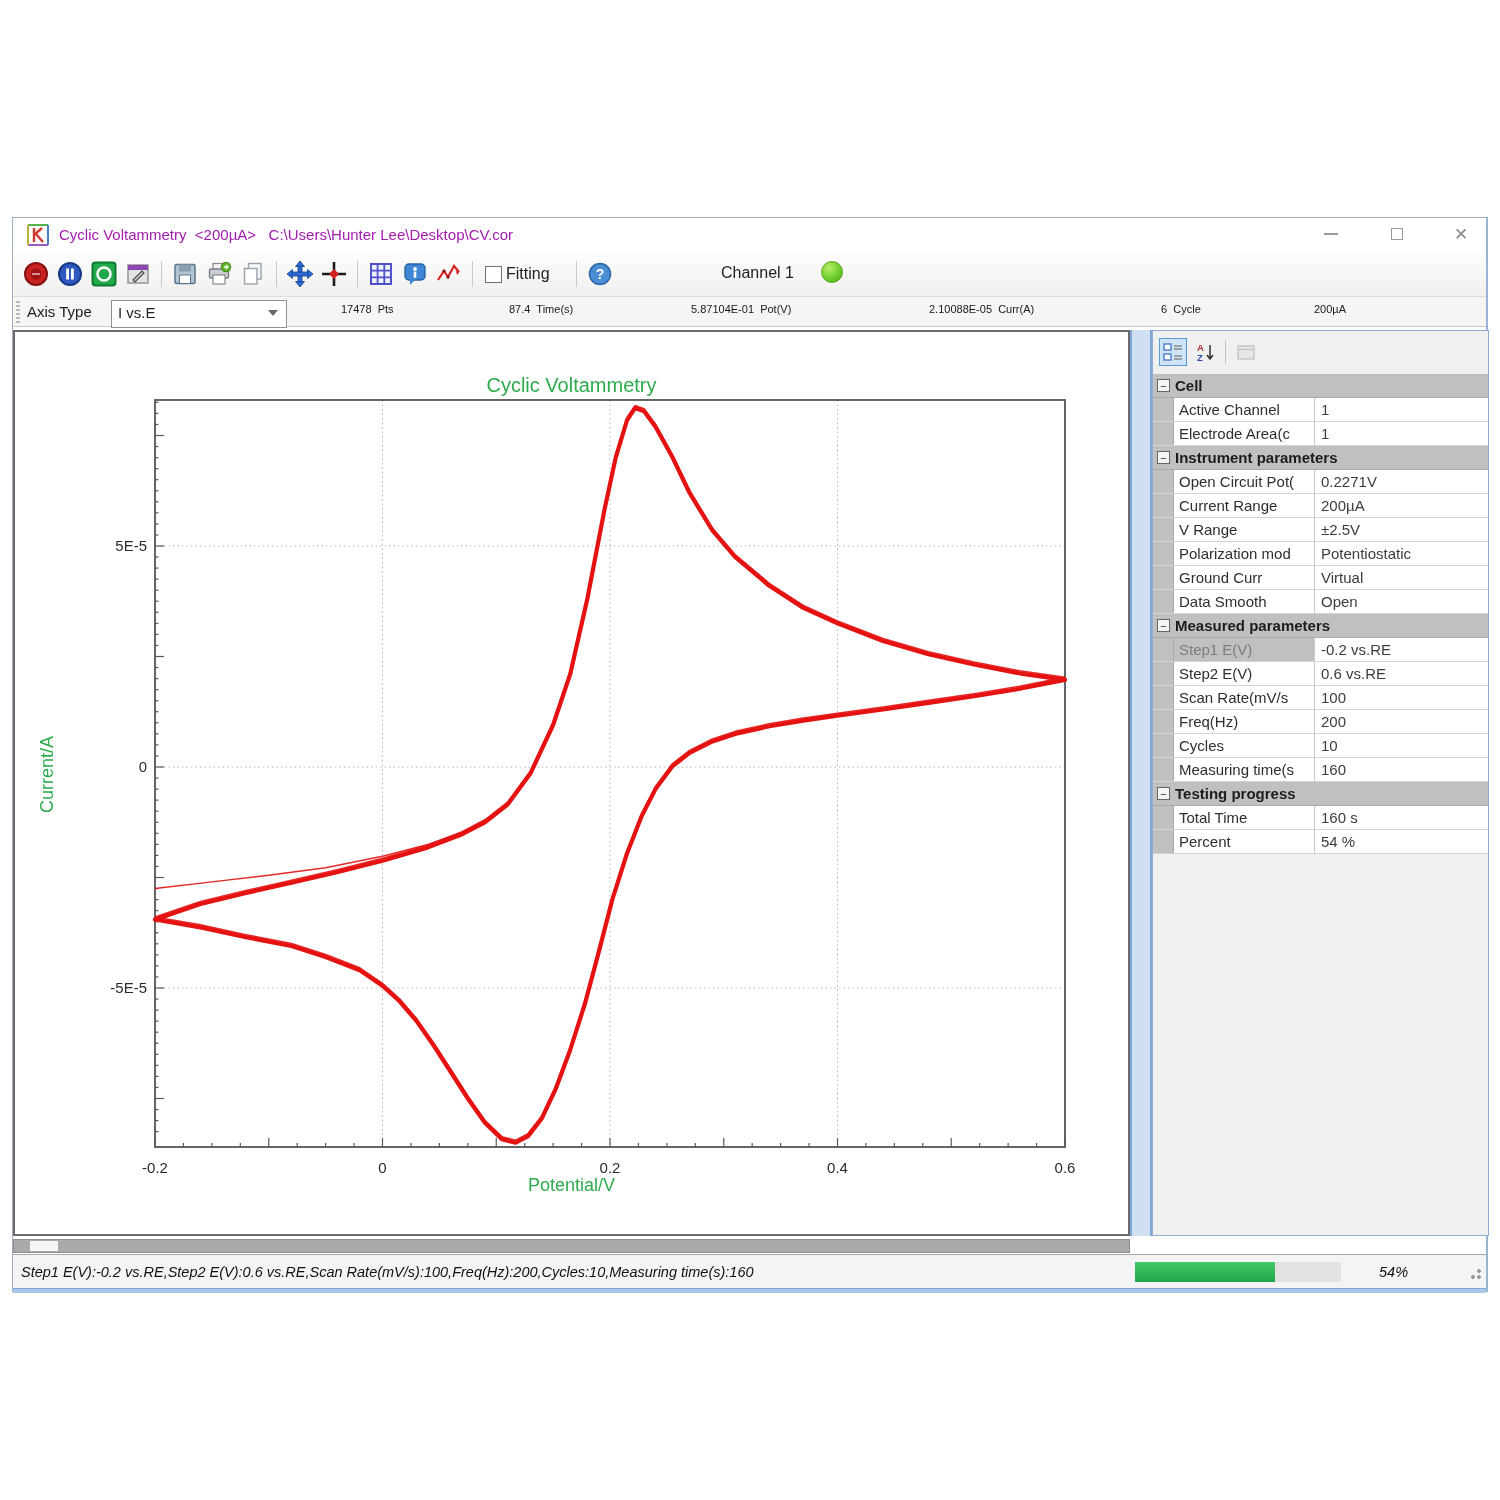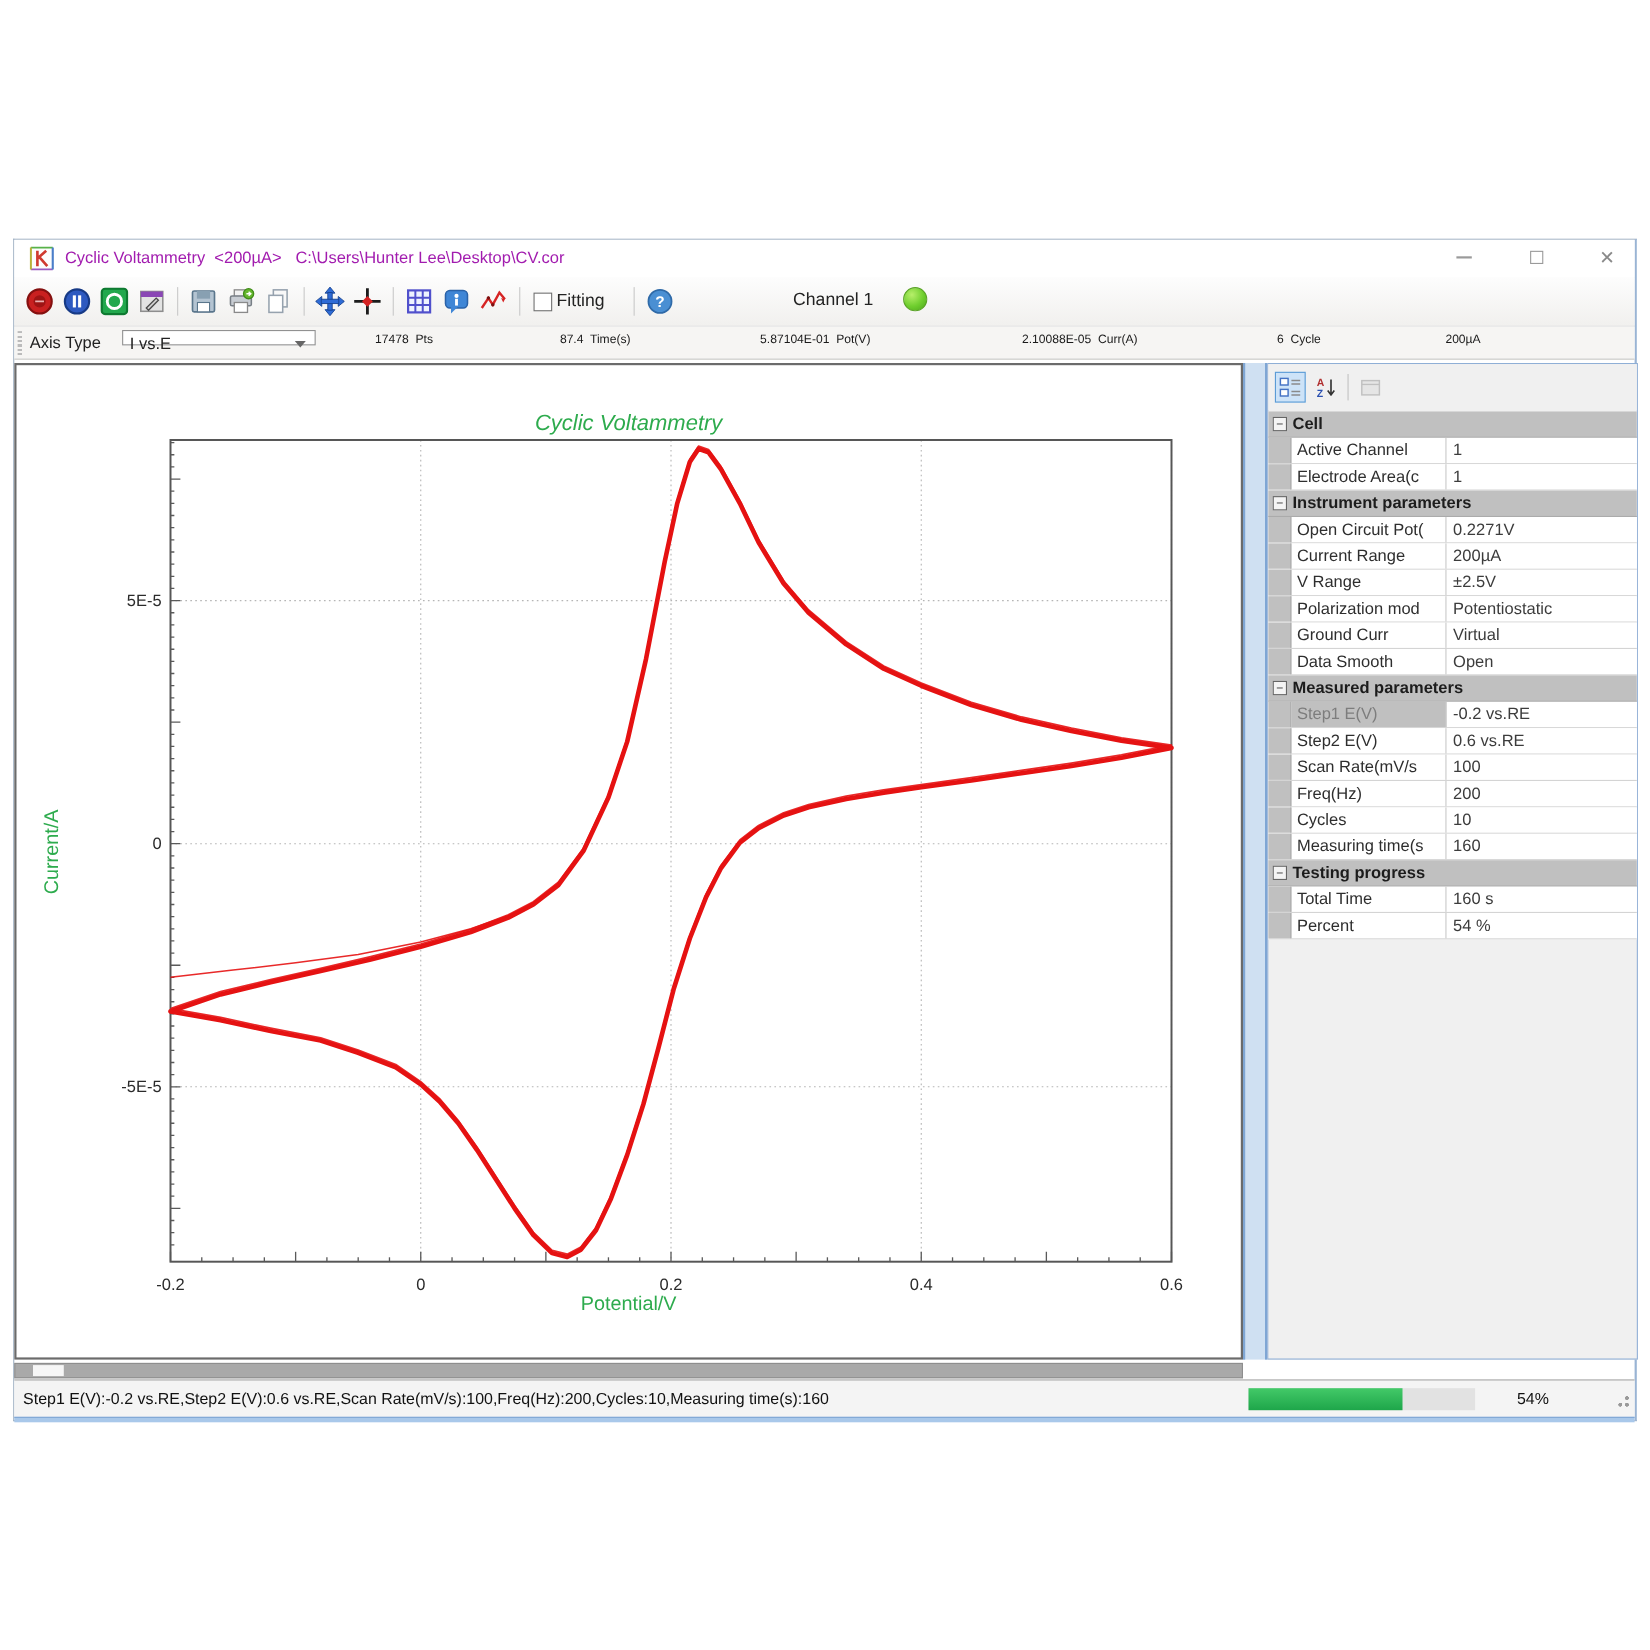--- a/index.html
+++ b/index.html
@@ -28,28 +28,28 @@
   .fitting-label { font-size:16px; color:#222; margin-right:20px; }
   .channel-label { position:absolute; left:708px; top:12px; font-size:16px; color:#222; }
   .channel-led { position:absolute; left:808px; top:9px; width:22px; height:22px; border-radius:50%;
     background:radial-gradient(circle at 35% 30%, #b7ef6a, #6fce2e 55%, #4ea51d); border:1px solid #58a324; }
 
   
   .axisbar { position:absolute; left:0; top:79px; width:100%; height:30px; background:#f6f5f3; border-bottom:1px solid #c9c9c7; }
   .axisbar-grip { position:absolute; left:3px; top:4px; width:4px; height:22px;
      background:repeating-linear-gradient(#bbb 0 2px, transparent 2px 4px); }
   .axis-type-label { position:absolute; left:14px; top:6px; font-size:15px; color:#222; }
-  .axis-combo { position:absolute; left:98px; top:3px; width:176px; height:14px; background:#fff; border:1px solid #919191; font-size:15px; color:#222; padding:3px 6px; }
+  .axis-combo { position:absolute; left:98px; top:3px; width:176px; height:28px; background:#fff; border:1px solid #919191; font-size:15px; color:#222; padding:3px 6px; }
   .axis-combo .chev { position:absolute; right:8px; top:9px; width:0; height:0;
      border-left:5px solid transparent; border-right:5px solid transparent; border-top:6px solid #666; }
   .stat { position:absolute; top:6px; font-size:11px; color:#1a1a1a; white-space:pre; }
 
   
   .chart-container { position:absolute; left:0; top:112px; width:1117px; height:906px; background:#fff; border:2px solid #6b6b6b; }
-  .chart-title { position:absolute; left:0; top:42px; width:100%; text-align:center; font-size:20px; color:#2dab4d;font-style:italic; }
+  .chart-title { position:absolute; left:0; top:42px; width:100%; text-align:center; font-size:20px; color:#2dab4d; }
   .chart-xlabel { position:absolute; left:0; top:843px; width:100%; text-align:center; font-size:18px; color:#2dab4d; }
   .chart-ylabel { position:absolute; left:-158px; top:432px; width:380px; text-align:center; font-size:18px; color:#2dab4d; transform:rotate(-90deg); }
   #cv-plot { position:absolute; left:0; top:0; width:1113px; height:902px; }
   .grid-line { stroke:#b5b5b5; stroke-width:1; stroke-dasharray:1.5 3; fill:none; }
   .tick-mark { stroke:#5a5a5a; stroke-width:1.2; }
   .plot-border { fill:none; stroke:#565656; stroke-width:1.8; }
   .xtick-label { font-size:15px; fill:#2b2b2b; text-anchor:middle; }
   .ytick-label { font-size:15px; fill:#2b2b2b; text-anchor:end; }
 
   
@@ -71,21 +71,21 @@
   .cat-title { font-weight:bold; color:#1c1c1c; }
   .prop-row { display:flex; height:24px; border-bottom:1px solid #d4d4d4; background:#fff; }
   .prop-gutter { width:21px; background:#c0c0c0; border-right:1px solid #ababab; }
   .prop-label { width:141px; padding:3px 0 0 5px; color:#2e2e2e; border-right:1px solid #c9c9c9; overflow:hidden; white-space:nowrap; }
   .prop-value { flex:1; padding:3px 0 0 6px; color:#3c3c3c; overflow:hidden; white-space:nowrap; }
   .prop-row.disabled .prop-label { background:#c0c0c0; color:#7d7d7d; }
 
   
   .hscroll { position:absolute; left:0; top:1021px; width:1117px; height:14px; background:#a9a9a9; border:1px solid #8e8e8e; }
   .hscroll-thumb { position:absolute; left:16px; top:1px; width:28px; height:10px; background:#f6f6f6; }
-  .statusbar { position:absolute; left:0; top:1036px; width:100%; height:34px; background:#f4f4f4; border-top:1px solid #a8a8a8; }
+  .statusbar { position:absolute; left:0; top:1036px; width:100%; height:34px; background:#f4f4f4; border-top:1px solid #a8a8a8;font-style:italic; }
   .status-text { position:absolute; left:8px; top:9px; font-size:14.5px; color:#111; white-space:pre; }
   .progress-track { position:absolute; left:1122px; top:7px; width:206px; height:20px; background:#e2e2e2; }
   .progress-fill { position:absolute; left:0; top:0; height:100%; background:linear-gradient(#43c968,#1ea64a); }
   .progress-label { position:absolute; left:1366px; top:9px; font-size:14.5px; color:#111; }
   .resize-grip { position:absolute; right:4px; top:10px; width:15px; height:15px;
      background:
        radial-gradient(circle at 12px 12px, #9a9a9a 1.6px, transparent 2px),
        radial-gradient(circle at 12px 6px,  #9a9a9a 1.6px, transparent 2px),
        radial-gradient(circle at 6px 12px,  #9a9a9a 1.6px, transparent 2px); }
   .bottom-strip { position:absolute; left:0; top:1070px; width:100%; height:5px; background:#a9c8ea; border-top:1px solid #7fa6d4; }

